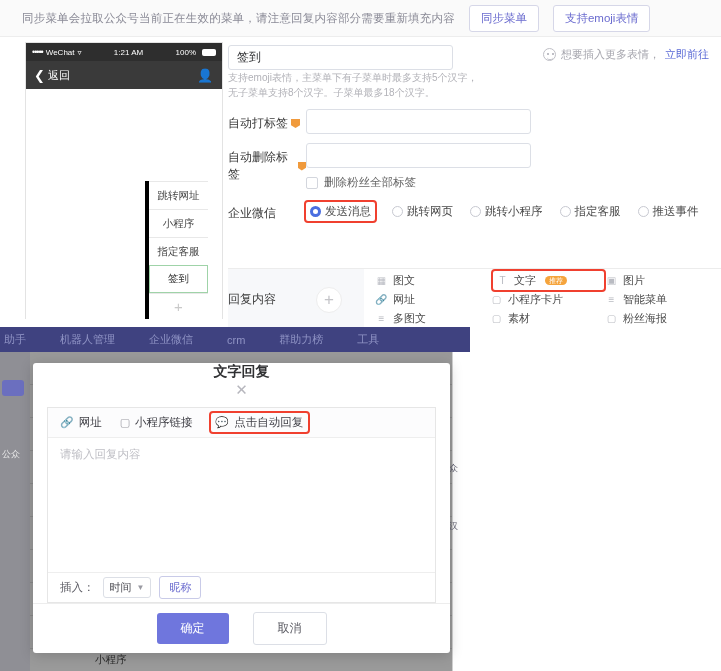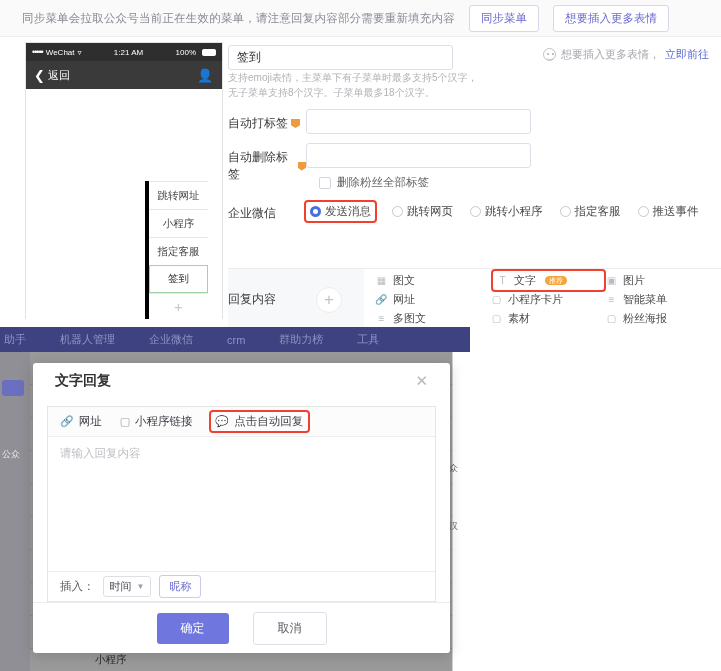--- a/index.html
+++ b/index.html
@@ -109,21 +109,21 @@
   }
   .smiley::before{
     content:""; position:absolute; left:3px; top:4px; width:1.5px; height:1.5px;
     background:#bfbfc6; box-shadow:5px 0 0 #bfbfc6;
   }
   .smiley::after{
     content:""; position:absolute; left:3px; top:7px; width:6px; height:3px;
     border-bottom:1px solid #bfbfc6; border-radius:0 0 6px 6px;
   }
   .lnk{ color:#5a6ad6; cursor:pointer; }
-  .chk-row{ display:flex; align-items:center; gap:6px; margin-top:7px; font-size:11.5px; color:#666;margin-left:13px; }
+  .chk-row{ display:flex; align-items:center; gap:6px; margin-top:7px; font-size:11.5px; color:#666; }
   .chk{
     width:12px; height:12px; border:1px solid #d3d6dd; border-radius:2px; background:#fff;
   }
 
   
   .radio-row{ display:flex; align-items:center; gap:17px; padding-top:3px; flex-wrap:nowrap;}
   .radio{ display:flex; align-items:center; gap:4px; font-size:11.5px; color:#4a4a4a; cursor:pointer; white-space:nowrap;}
   .rb{ width:11px; height:11px; border:1px solid #c7c9d1; border-radius:50%; background:#fff; flex:none;}
   .rb.on{ border:3px solid #4a6ee0; background:#fff; }
   .radio.boxed{ outline:2px solid #f0402f; padding:2px 4px; border-radius:2px; }
@@ -192,21 +192,21 @@
 
   
   .modal{
     position:absolute; left:33px; top:363px; width:417px; height:290px;
     background:#fff; border-radius:3px;
     box-shadow:0 2px 14px rgba(0,0,0,.18);
     display:flex; flex-direction:column;
   }
   .modal-head{
     height:36px; display:flex; align-items:center; justify-content:space-between;
-    padding:0 22px; font-size:14px; font-weight:bold; color:#303133;
+    padding:0 14px; font-size:14px; font-weight:bold; color:#303133;flex-direction:column;
   }
   .close-x{ font-size:15px; color:#b6b6bd; cursor:pointer; font-weight:normal; }
   .modal-body{ flex:1; padding:8px 14px 0 14px; }
   .editor-box{
     border:1px solid #e6e6e6; height:196px; display:flex; flex-direction:column;
     background:#fff;
   }
   .ed-toolbar{
     height:30px; border-bottom:1px solid #eee; display:flex; align-items:center;
     gap:18px; padding:0 12px; background:#fcfcfd;
@@ -241,21 +241,21 @@
     background:#fff; color:#5a5a62; border:1px solid #dcdfe6; border-radius:3px;
     padding:7px 24px; font-size:12px; cursor:pointer;
   }
 </style>
 </head>
 <body>
 
 <div class="notice-bar">
   <span class="notice-text">同步菜单会拉取公众号当前正在生效的菜单，请注意回复内容部分需要重新填充内容</span>
   <button class="pill-btn">同步菜单</button>
-  <button class="pill-btn">想要插入更多表情</button>
+  <button class="pill-btn">支持emoji表情</button>
 </div>
 
 <div class="editor-wrap">
 
   <div class="phone">
     <div class="phone-status">
       <span class="ps-left">
         <span class="dots">•••••</span>
         <span>WeChat</span>
         <span>▿</span>

